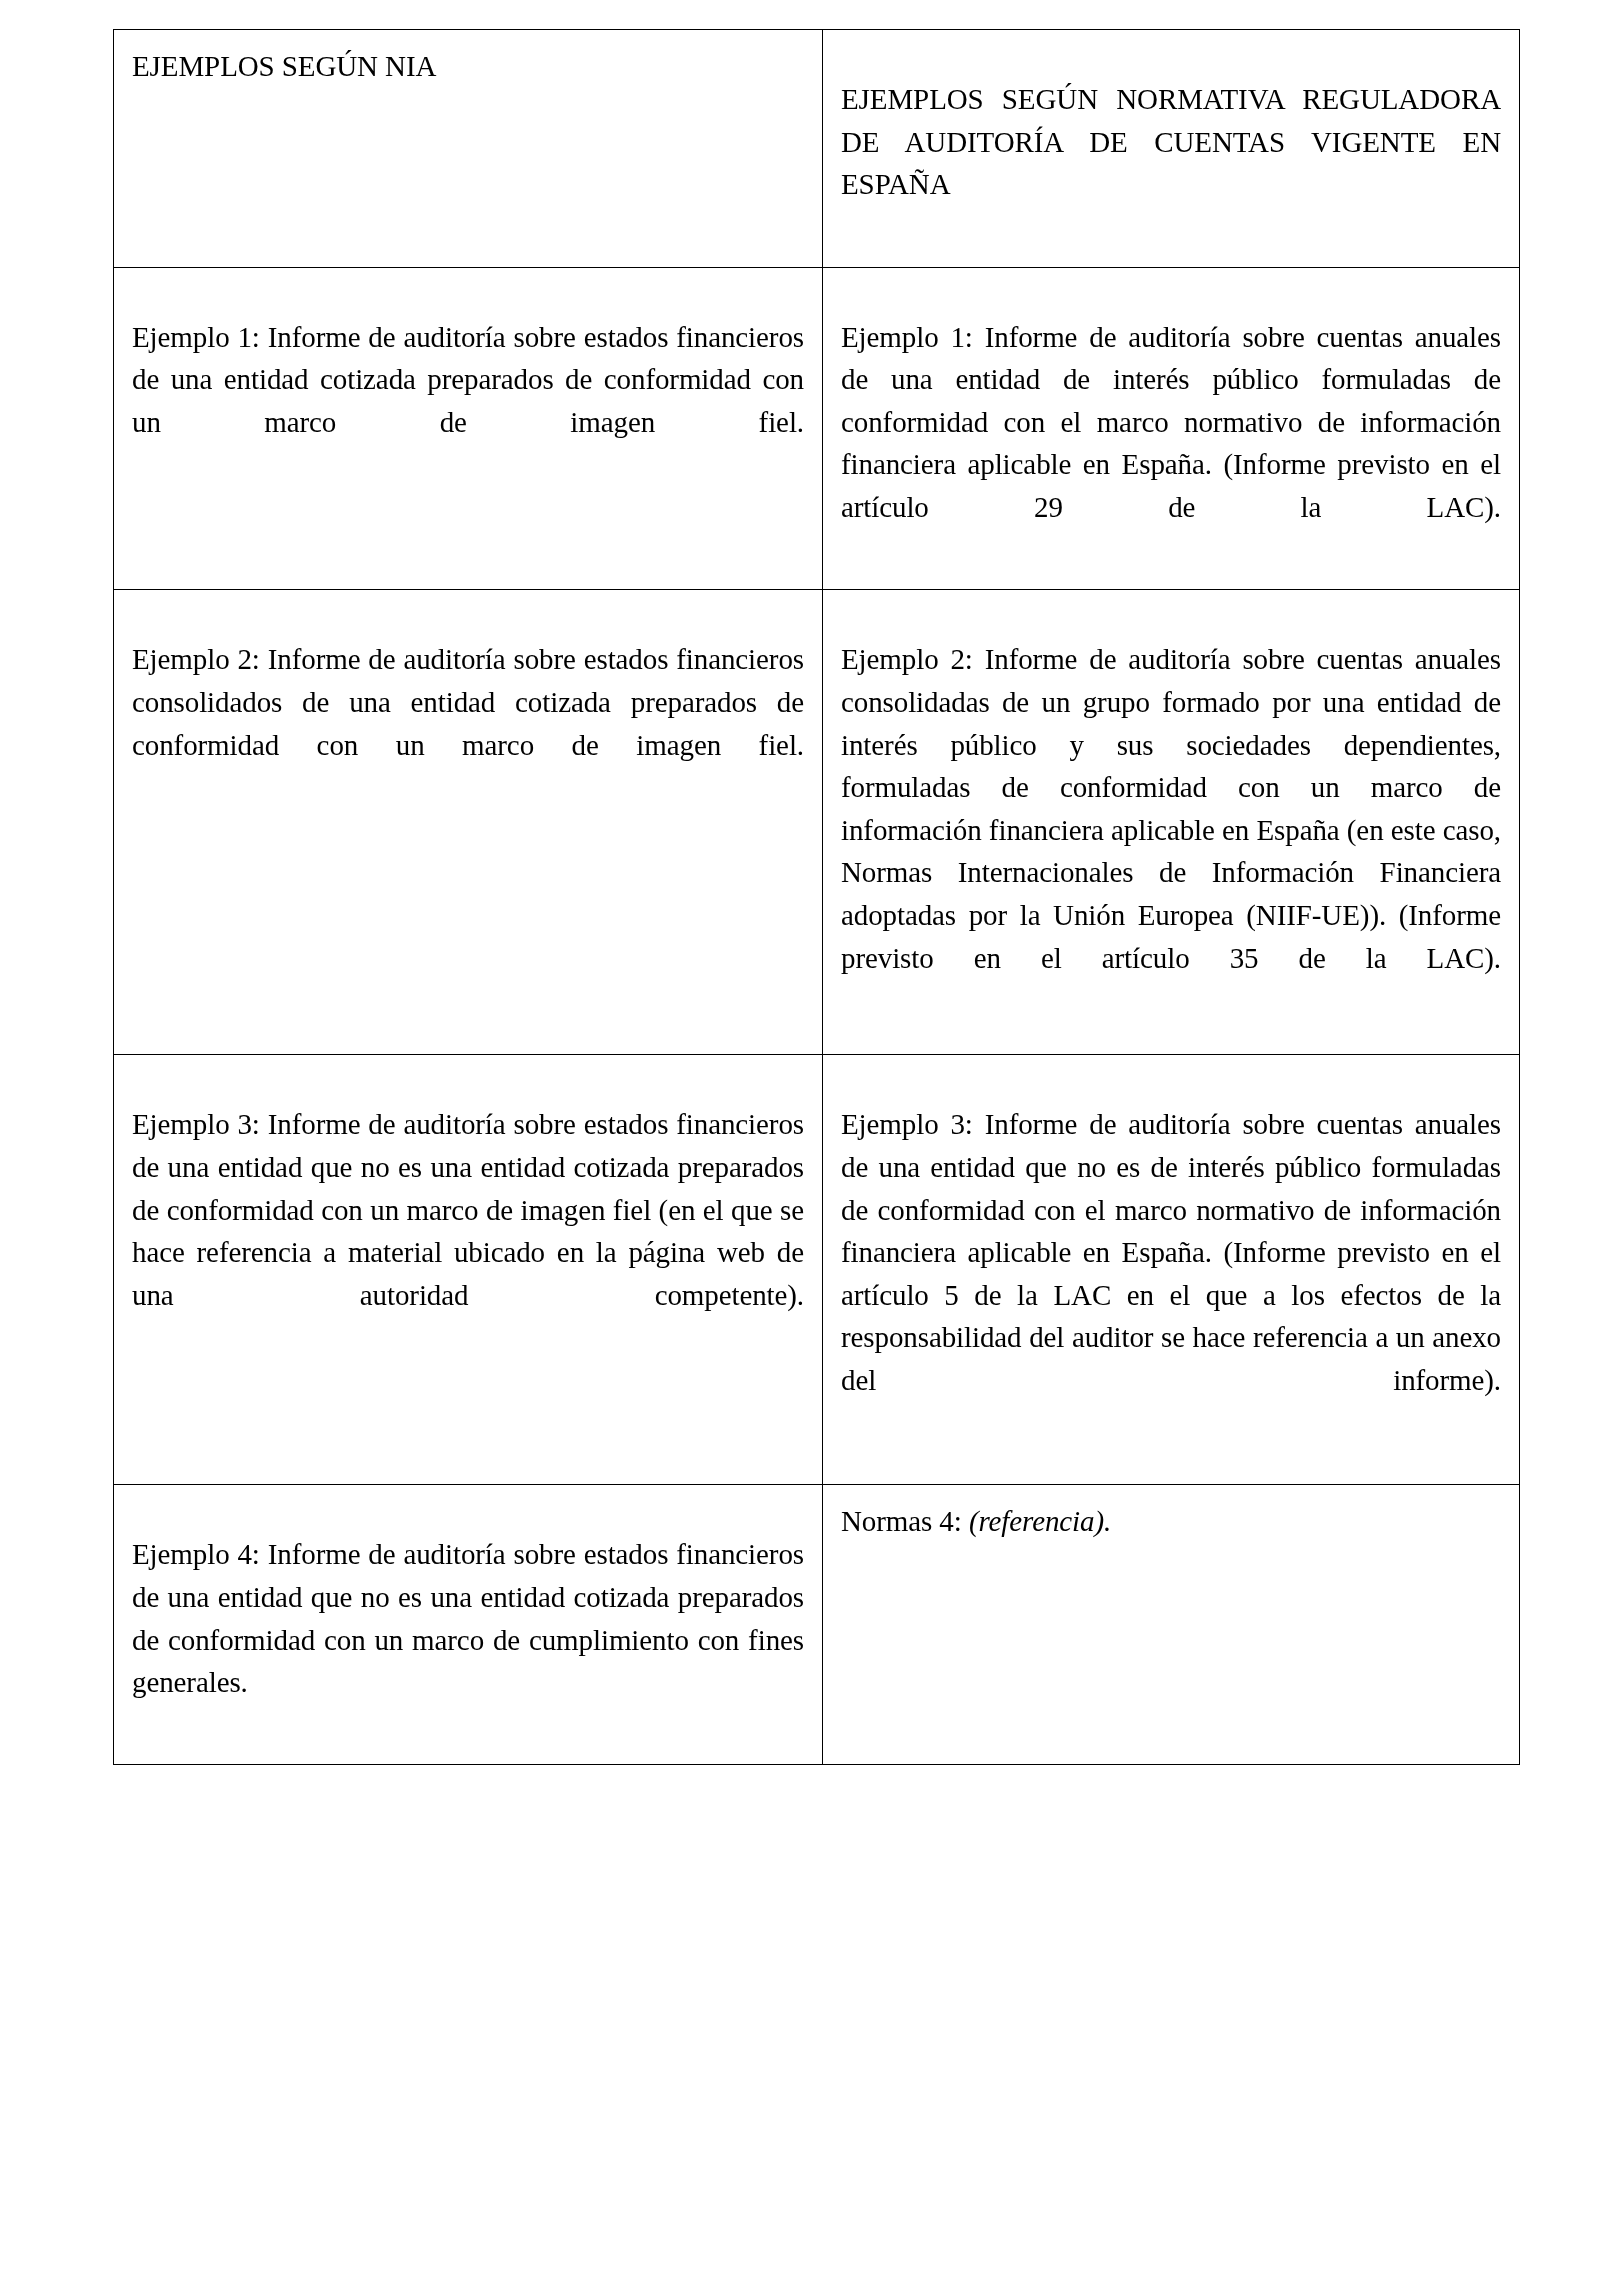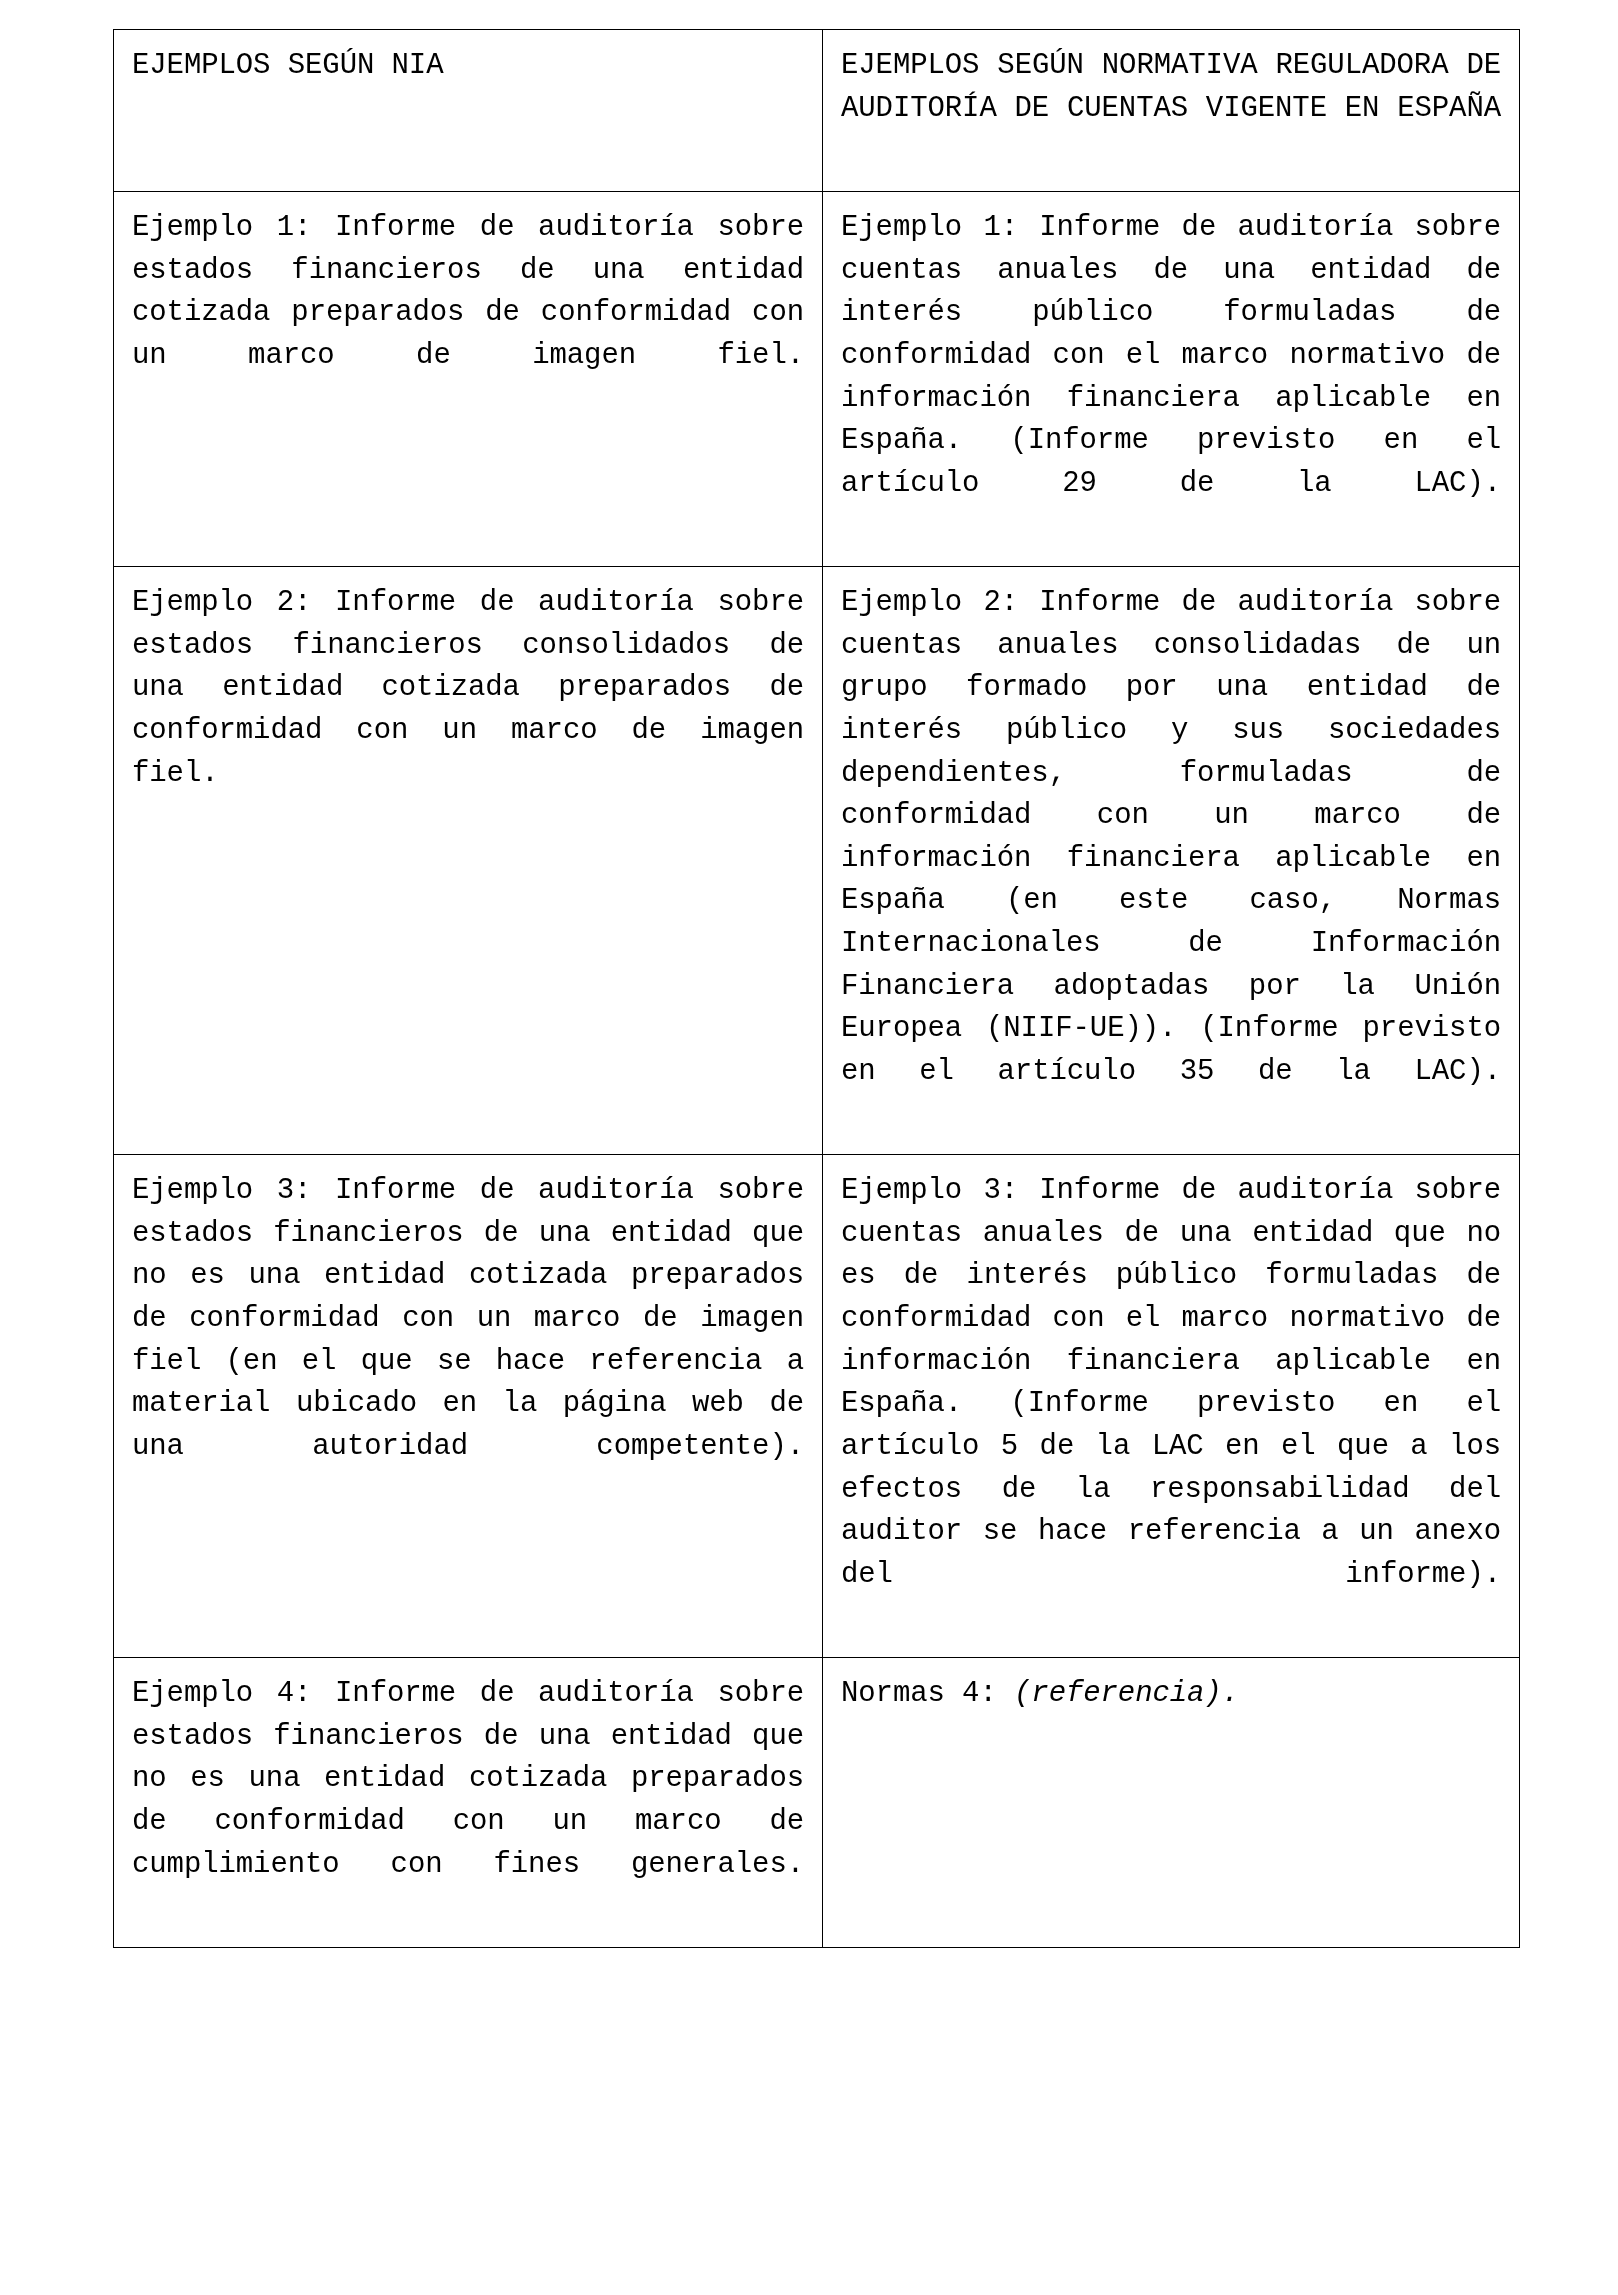--- a/index.html
+++ b/index.html
@@ -37,21 +37,21 @@
 
   table.examples-table td {
     border: 1.7px solid #000000;
     vertical-align: top;
     padding: 15px 18px 18px 18px;
     box-sizing: border-box;
   }
 
   .cell-text {
     display: block;
-    font-family: Liberation Mono, monospace;
+    font-family: Liberation Serif, serif;
     font-size: 29px;
     line-height: 1.47;
     text-align: justify;
     text-justify: inter-word;
     letter-spacing: -0.1px;
     word-spacing: 0px;
     hyphens: none;
     margin: 0;
   }
   .cell-text.header {
@@ -64,21 +64,21 @@
   }
 
   
   tr.header-row td { height: 162px; }
   tr.row-1 td { height: 284px; }
   tr.row-2 td { height: 465px; }
   tr.row-3 td { height: 430px; }
   tr.row-4 td { height: 244px; }
 
   
-  .j { text-align: justify; }
+  .j { text-align: justify; margin-top: 33px; }
   .j::after {
     content: "";
     display: inline-block;
     width: 100%;
   }
   .nojust::after { content: none; }
 </style>
 </head>
 <body>
 

